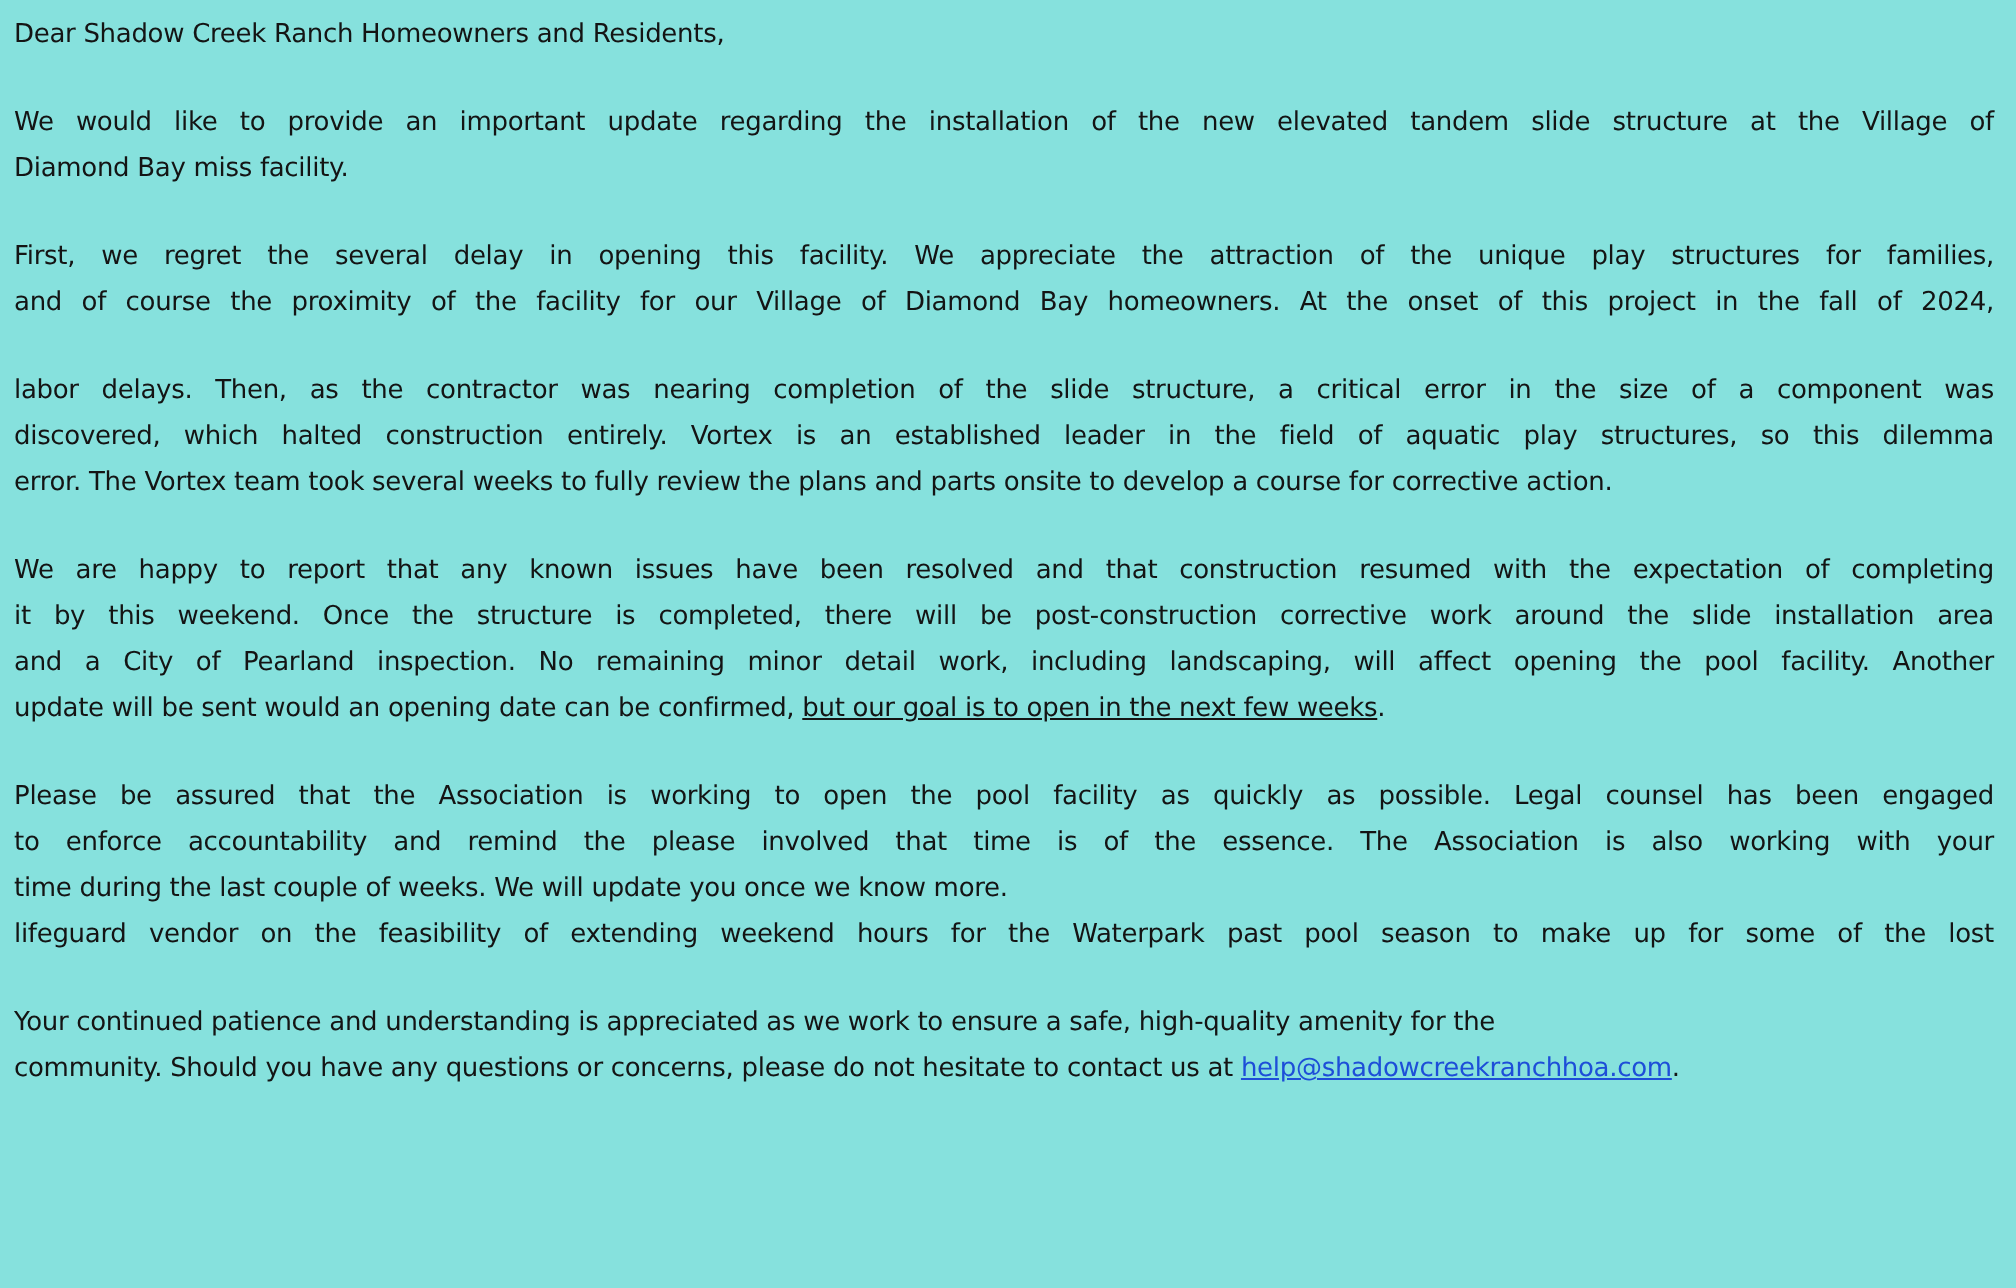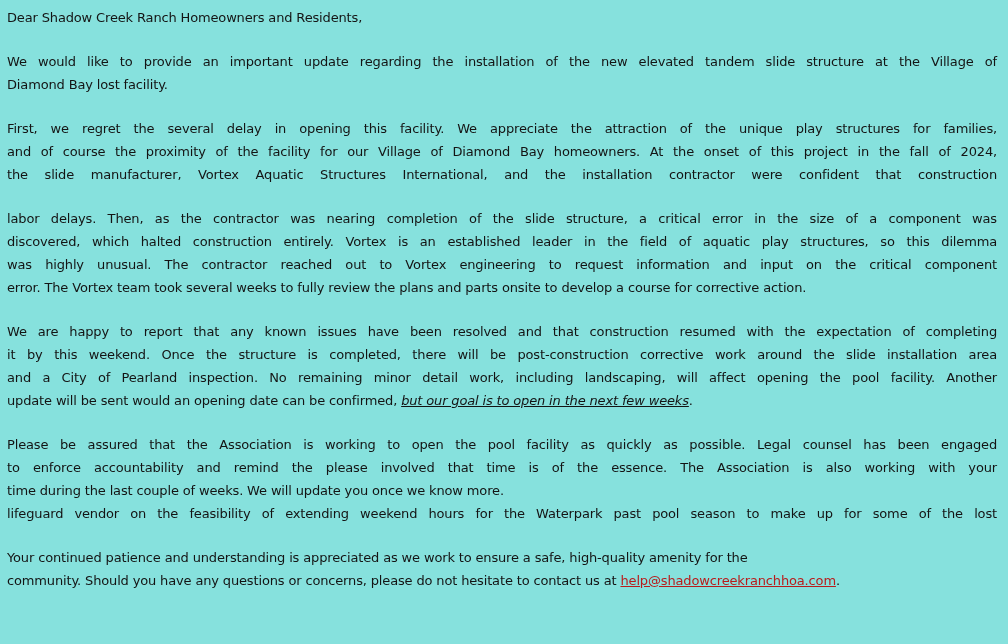--- a/index.html
+++ b/index.html
@@ -31,51 +31,48 @@
     white-space: nowrap;
     text-align: justify;
     text-align-last: justify;
     letter-spacing: -0.15px;
   }
   .line.last {
     text-align-last: left;
   }
   .u {
     text-decoration: underline;
-    font-style: italic;
   }
   a.email {
-    color: #b91c1c;
+    color: #1d4ed8;
     text-decoration: underline;
   }
 </style>
 </head>
 <body>
 
 <div class="doc">
 
   <div class="para">
     <span class="line last">Dear Shadow Creek Ranch Homeowners and Residents,</span>
   </div>
 
   <div class="para">
     <span class="line">We would like to provide an important update regarding the installation of the new elevated tandem slide structure at the Village of</span>
-    <span class="line last">Diamond Bay lost facility.</span>
+    <span class="line last">Diamond Bay miss facility.</span>
   </div>
 
   <div class="para">
     <span class="line">First, we regret the several delay in opening this facility.  We appreciate the attraction of the unique play structures for families,</span>
     <span class="line">and of course the proximity of the facility for our Village of Diamond Bay homeowners.  At the onset of this project in the fall of 2024,</span>
-    <span class="line">the slide manufacturer, Vortex Aquatic Structures International, and the installation contractor were confident that construction</span>
   </div>
 
   <div class="para">
     <span class="line">labor delays.   Then, as the contractor was nearing completion of the slide structure, a critical error in the size of a component was</span>
     <span class="line">discovered, which halted construction entirely.  Vortex is an established leader in the field of aquatic play structures, so this dilemma</span>
-    <span class="line">was highly unusual.  The contractor reached out to Vortex engineering to request information and input on the critical component</span>
     <span class="line last">error.  The Vortex team took several weeks to fully review the plans and parts onsite to develop a course for corrective action.</span>
   </div>
 
   <div class="para">
     <span class="line">We are happy to report that any known issues have been resolved and that construction resumed with the expectation of completing</span>
     <span class="line">it by this weekend.  Once the structure is completed, there will be post-construction corrective work around the slide installation area</span>
     <span class="line">and a City of Pearland inspection.  No remaining minor detail work, including landscaping, will affect opening the pool facility.  Another</span>
     <span class="line last"><span>update will be sent would an opening date can be confirmed, </span><span class="u">but our goal is to open in the next few weeks</span><span>.</span></span>
   </div>
 

